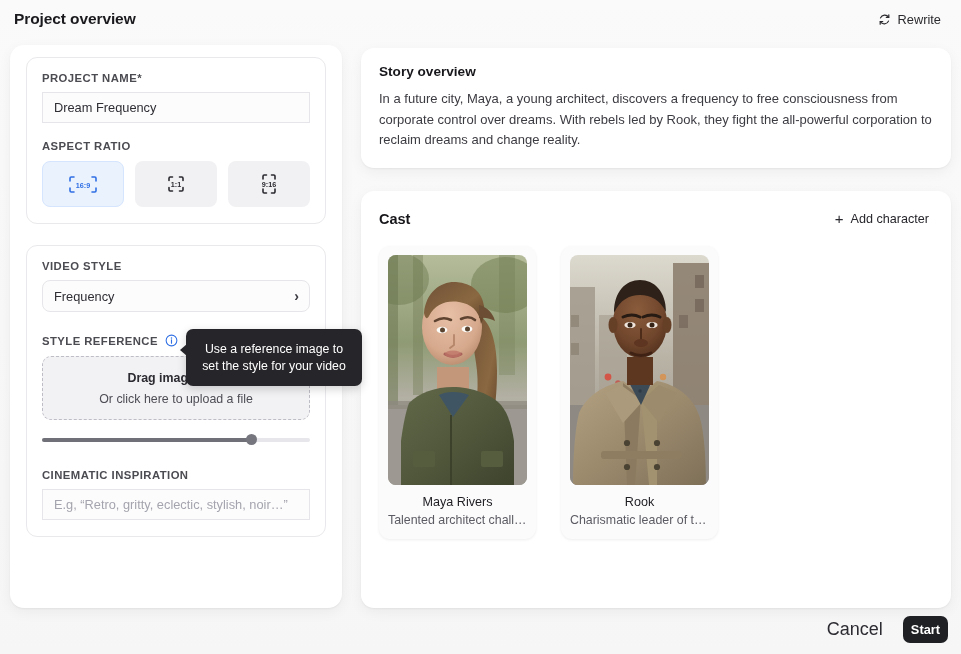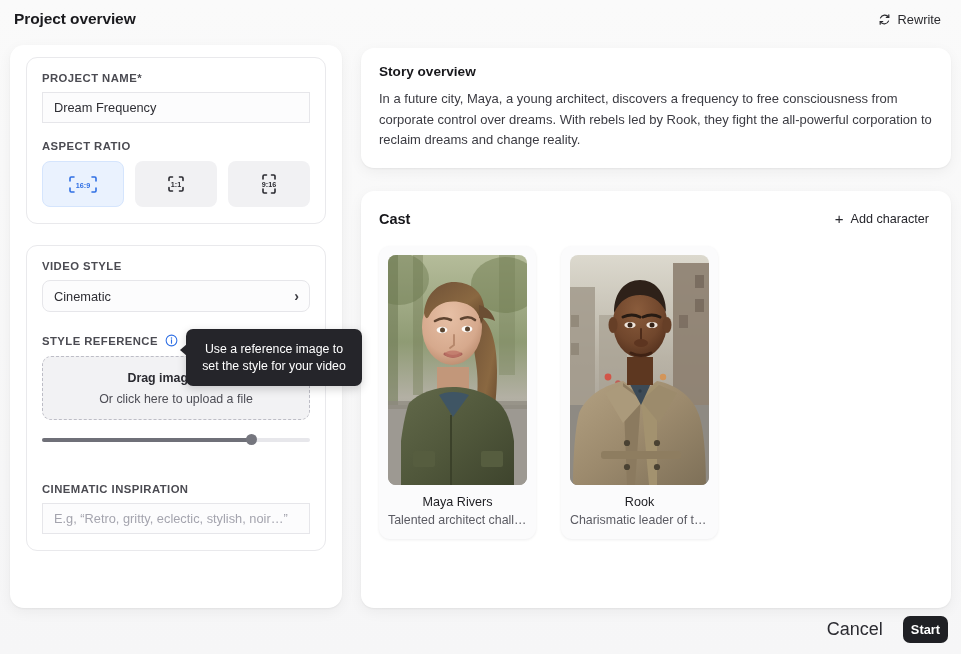--- a/index.html
+++ b/index.html
@@ -230,21 +230,21 @@
               <text x="12" y="14" text-anchor="middle" font-family="Liberation Sans, sans-serif" font-size="7.2" font-weight="bold" fill="#2a2a30">9:16</text>
             </svg>
           </span>
         </button>
       </div>
     </div>
 
     <div class="subcard">
       <label class="flabel">VIDEO STYLE</label>
       <div class="select-field">
-        <span class="select-value">Cinematic</span>
+        <span class="select-value">Frequency</span>
         <span class="chev">›</span>
       </div>
 
       <div class="label-row">
         <span class="flabel">STYLE REFERENCE</span>
         <span class="info-icon">
           <svg width="13" height="13" viewBox="0 0 16 16">
             <circle cx="8" cy="8" r="6.6" fill="none" stroke="#2f6fe4" stroke-width="1.3"></circle>
             <circle cx="8" cy="4.9" r="0.95" fill="#2f6fe4"></circle>
             <path d="M8 7.1v4.3" stroke="#2f6fe4" stroke-width="1.4" stroke-linecap="round"></path>
@@ -256,21 +256,21 @@
         <span class="dz-main">Drag image here</span>
         <span class="dz-sub">Or click here to upload a file</span>
       </div>
 
       <div class="slider-wrap">
         <div class="slider-track"></div>
         <div class="slider-fill" style="width: 78%;"></div>
         <div class="slider-thumb" style="left: 78%;"></div>
       </div>
 
-      <label class="flabel" style="margin-top:34px;">CINEMATIC INSPIRATION</label>
+      <label class="flabel" style="margin-top:20px;">CINEMATIC INSPIRATION</label>
       <input class="finput" type="text" placeholder="E.g, “Retro, gritty, eclectic, stylish, noir…”" style="">
     </div>
   </div>
 
   <div class="tooltip">Use a reference image to set the style for your video</div>
 
   <div class="story-card">
     <div class="card-h">Story overview</div>
     <div class="story-body">In a future city, Maya, a young architect, discovers a frequency to free consciousness from corporate control over dreams. With rebels led by Rook, they fight the all-powerful corporation to reclaim dreams and change reality.</div>
   </div>

